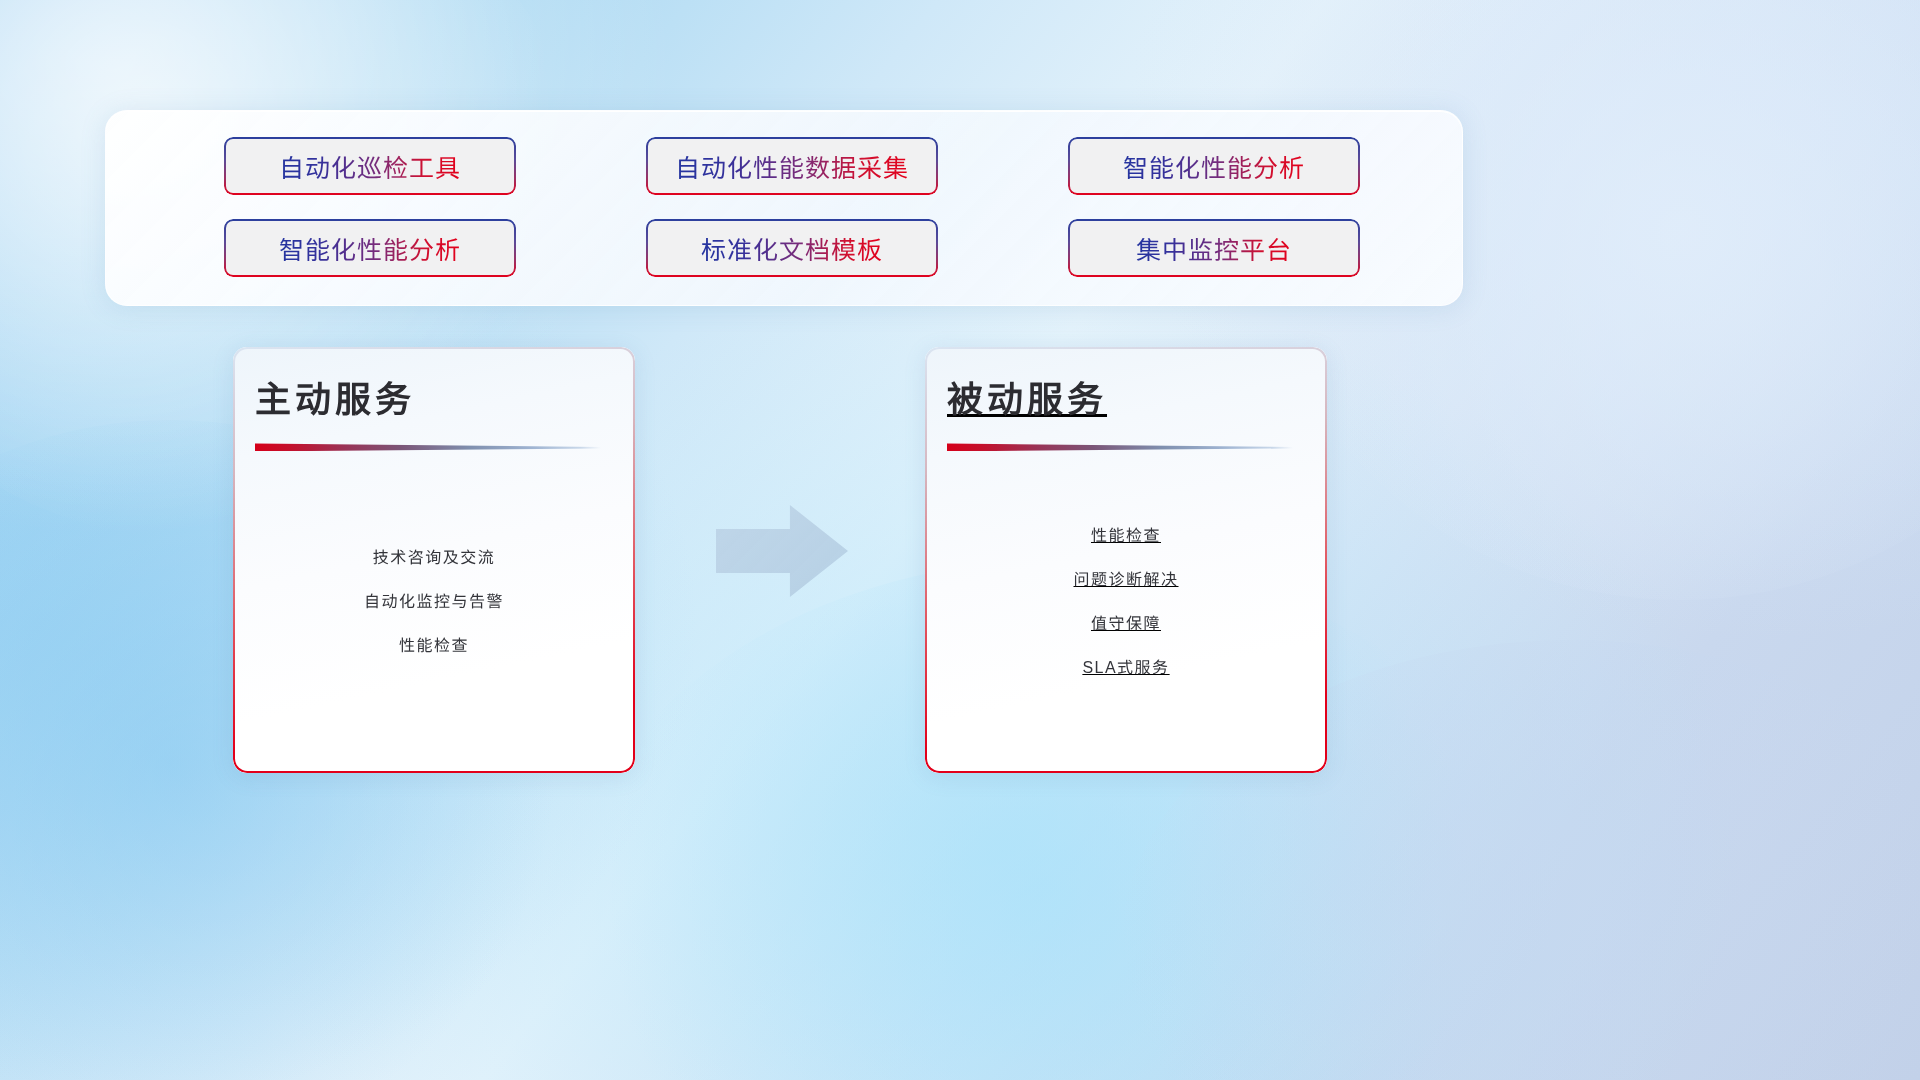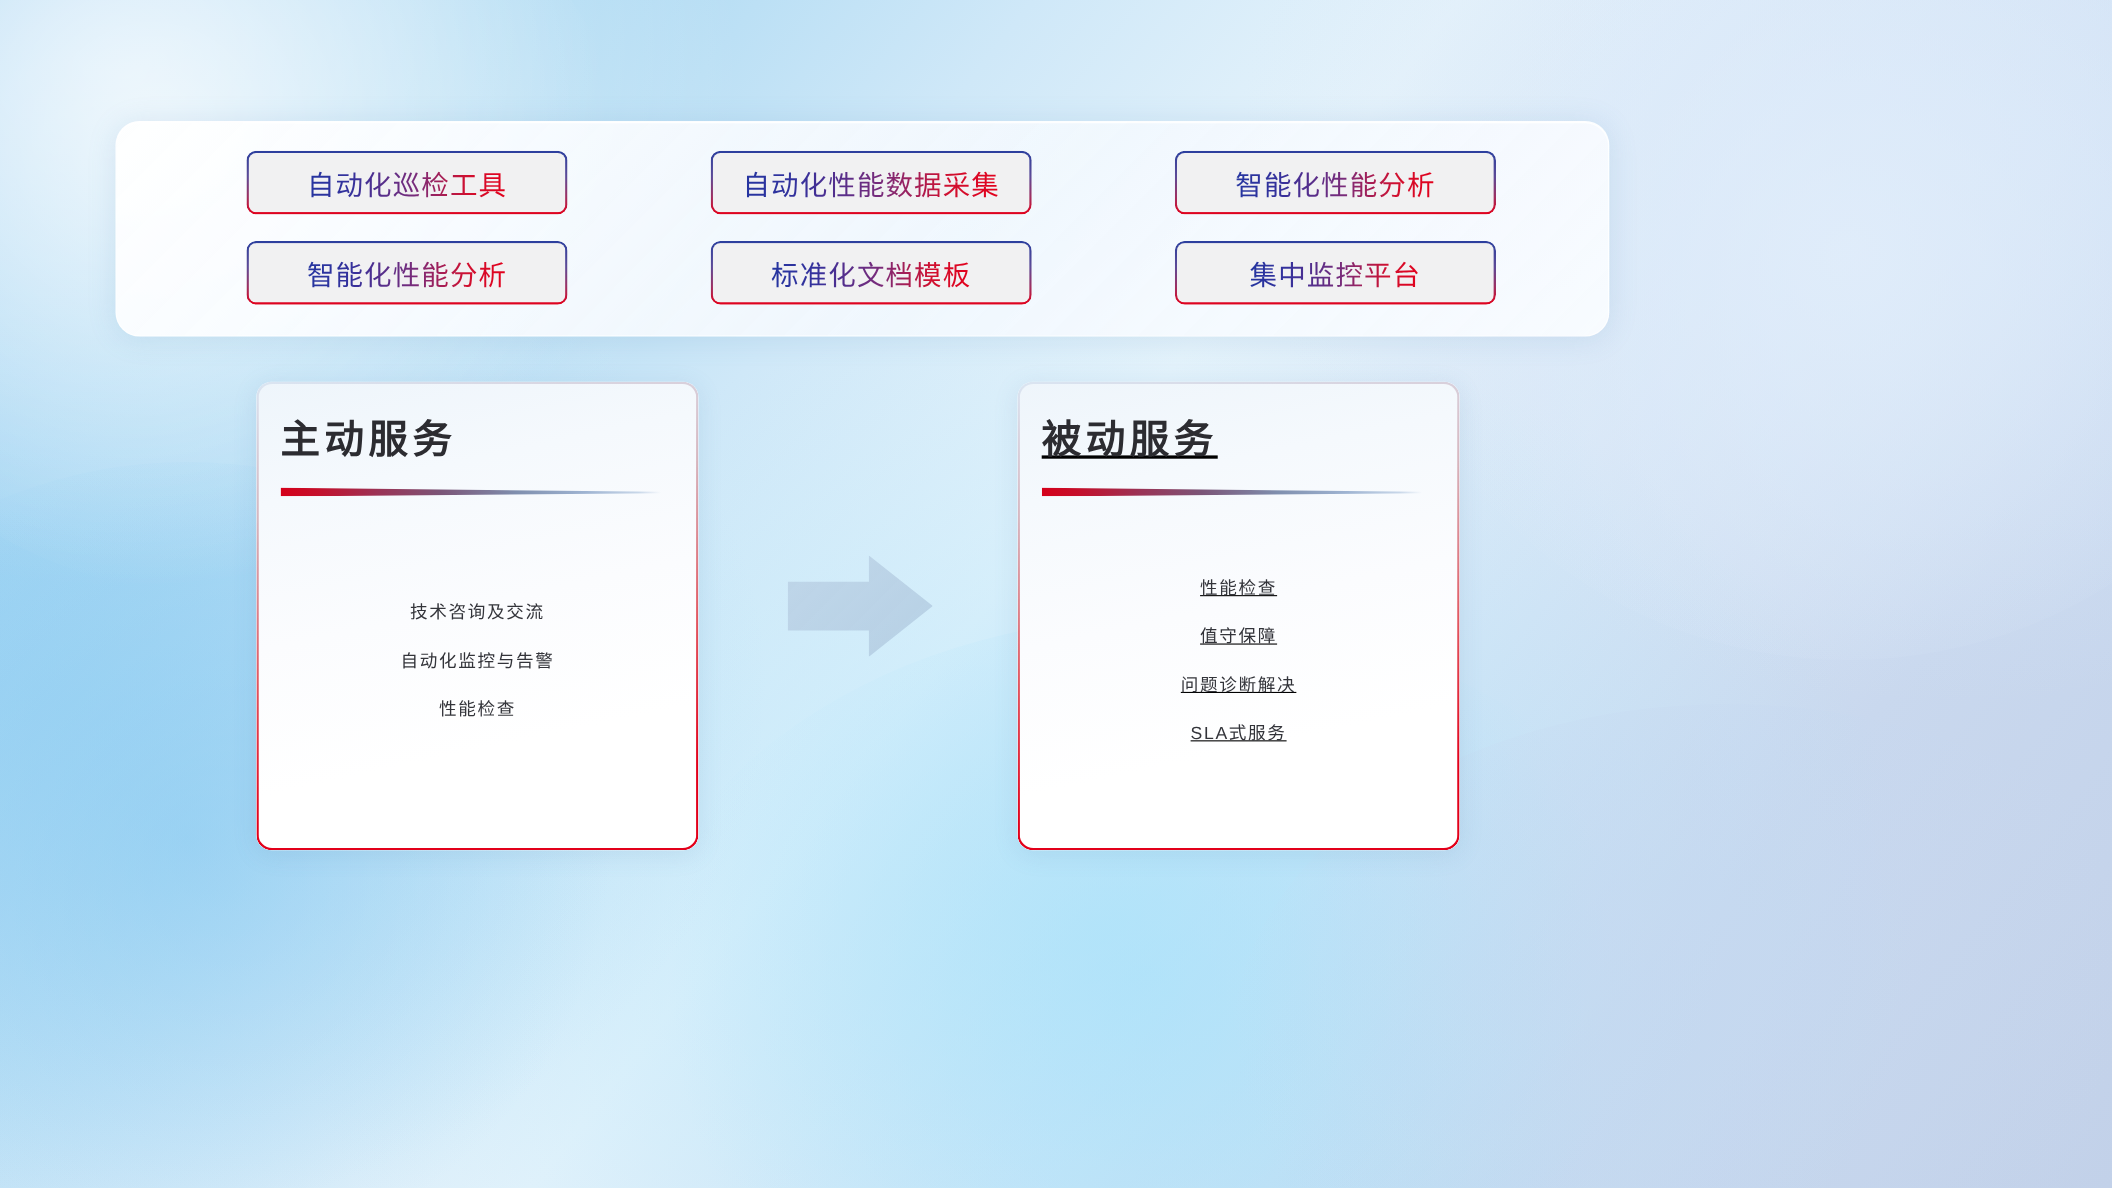--- a/index.html
+++ b/index.html
@@ -294,20 +294,20 @@
   </section>
 
   <div id="flow-arrow"></div>
 
   <section class="service-card" id="card-passive">
     <div class="card-inner">
       <h2 class="card-title">被动服务</h2>
       <div class="card-divider"></div>
       <ul class="card-list">
         <li>性能检查</li>
+        <li>问题诊断解决</li>
         <li>值守保障</li>
-        <li>问题诊断解决</li>
         <li>SLA式服务</li>
       </ul>
     </div>
   </section>
 
 </div>
 
 </body></html>

